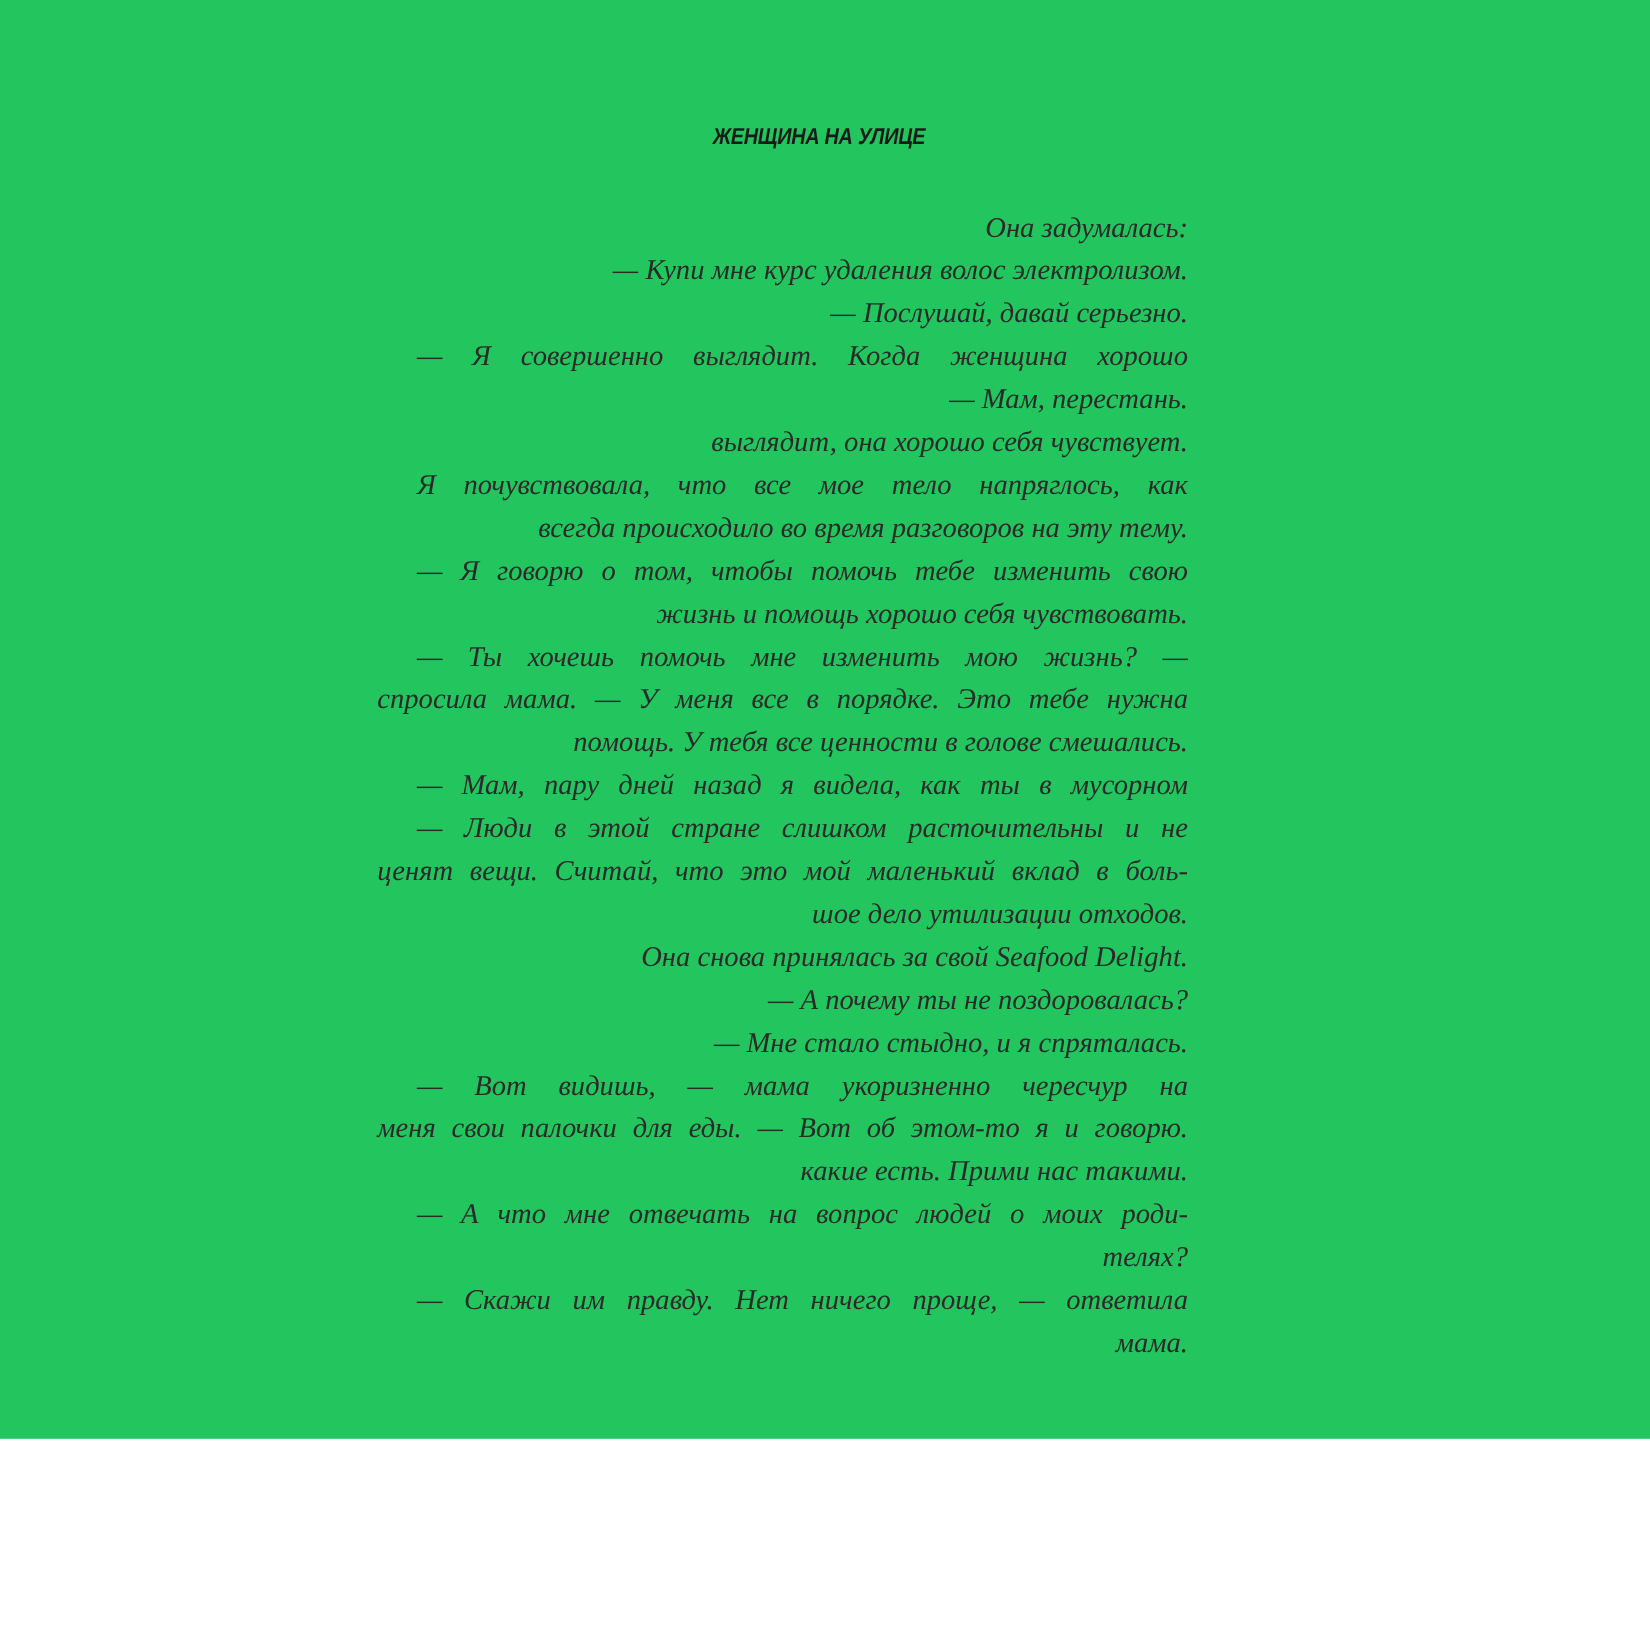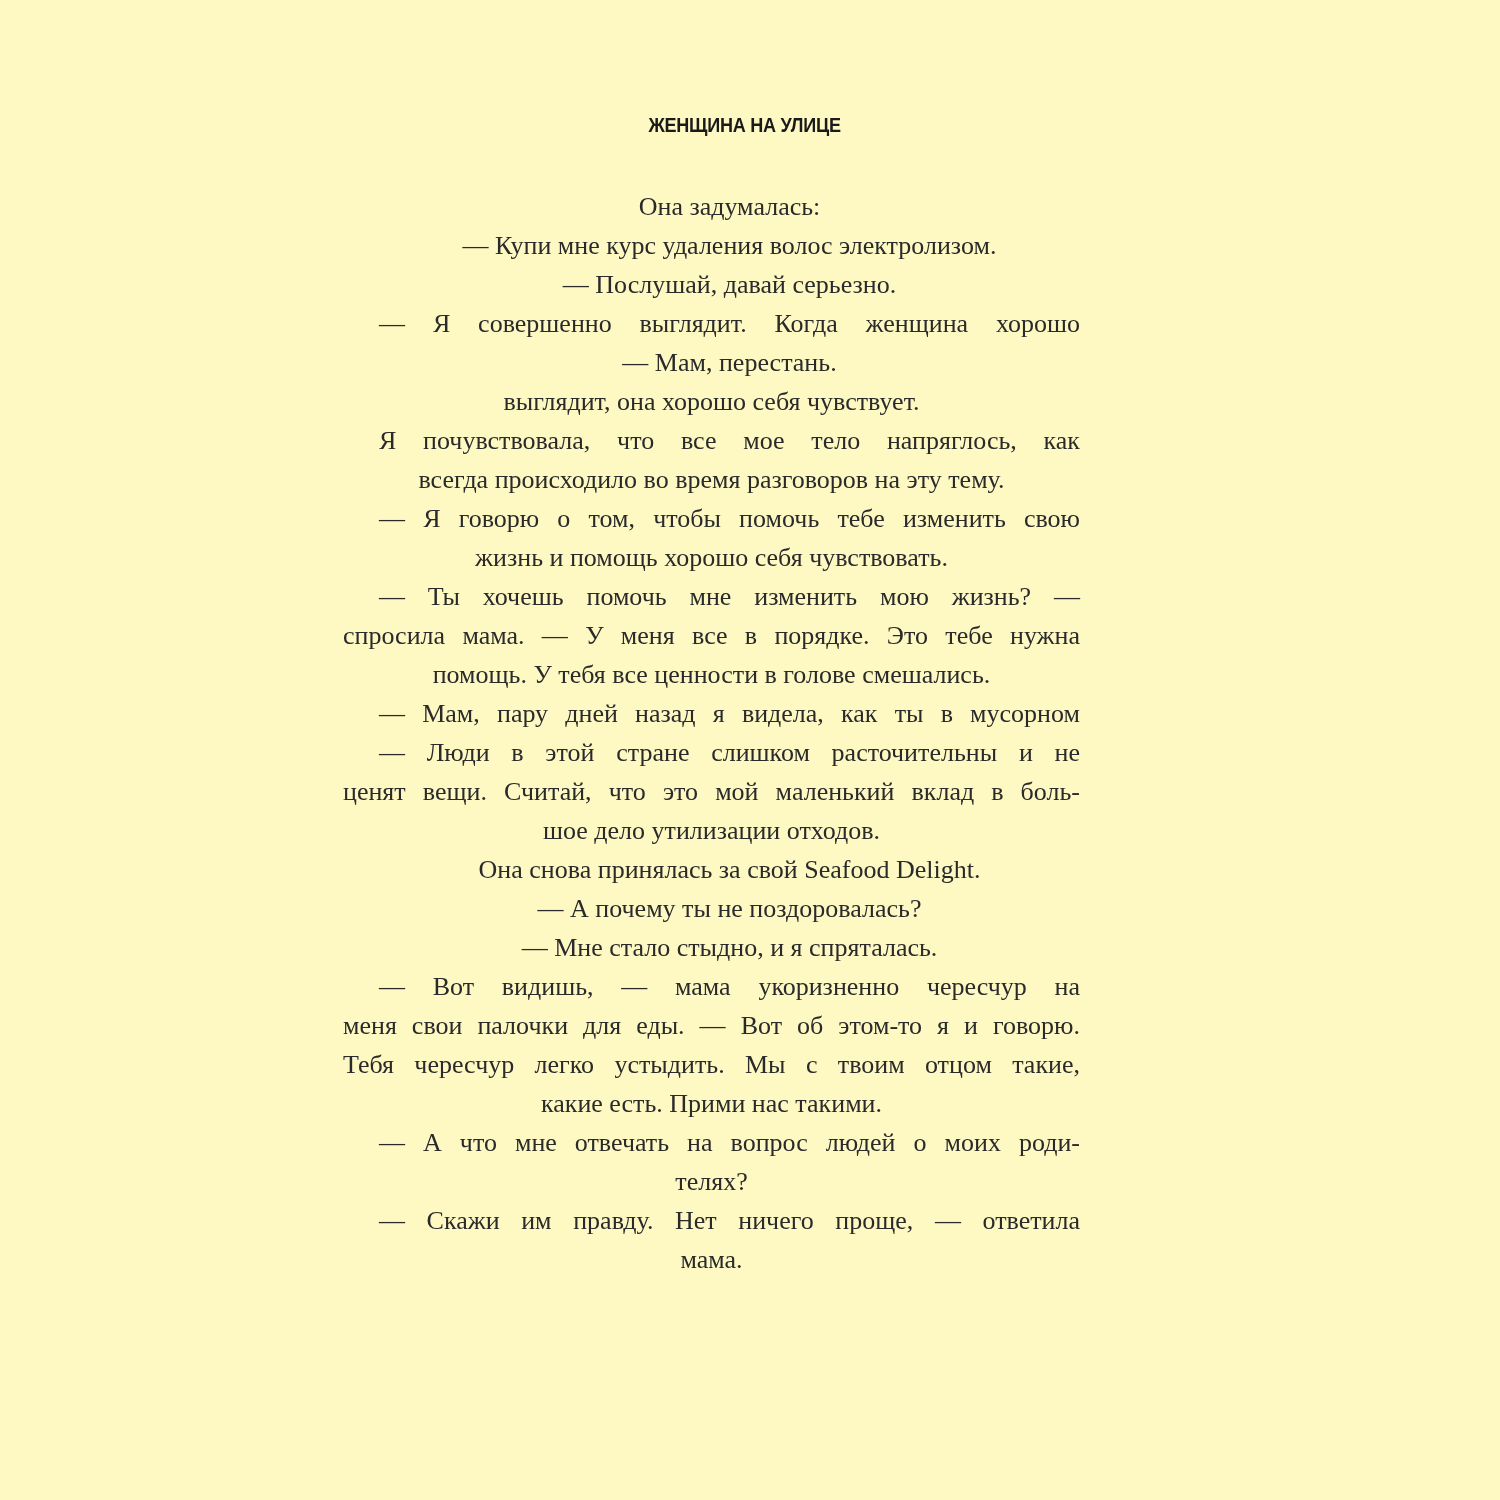--- a/index.html
+++ b/index.html
@@ -11,22 +11,23 @@
       width: 1500px;
       height: 1500px;
       position: relative;
       overflow: hidden;
     }
     .page {
       position: absolute;
       left: 0;
       top: 0;
       width: 1500px;
-      height: 1500px;
-      background: #fef9c3;
+      height: 1308px;
+      background: #22c55e;
+      font-style: italic;
     }
     .running-head {
       position: absolute;
       left: 0;
       width: 1500px;
       top: 113px;
       text-align: center;
       font-family: "Liberation Sans", sans-serif;
       font-weight: bold;
       font-size: 21px;
@@ -51,21 +52,21 @@
       overflow: visible;
     }
     .line.indent {
       padding-left: 36px;
     }
     .line.justify {
       text-align: justify;
       text-align-last: justify;
     }
     .line.left {
-      text-align: center;
+      text-align: right;
     }
   </style>
 </head>
 <body>
 
 <div class="page">
   <div class="running-head">ЖЕНЩИНА НА УЛИЦЕ</div>
 
   <div class="body-text" id="body-text">
     <div class="line indent left">Она задумалась:</div>
@@ -83,20 +84,19 @@
     <div class="line left">помощь. У тебя все ценности в голове смешались.</div>
     <div class="line indent justify">— Мам, пару дней назад я видела, как ты в мусорном</div>
     <div class="line indent justify">— Люди в этой стране слишком расточительны и не</div>
     <div class="line justify">ценят вещи. Считай, что это мой маленький вклад в боль-</div>
     <div class="line left">шое дело утилизации отходов.</div>
     <div class="line indent left">Она снова принялась за свой Seafood Delight.</div>
     <div class="line indent left">— А почему ты не поздоровалась?</div>
     <div class="line indent left">— Мне стало стыдно, и я спряталась.</div>
     <div class="line indent justify">— Вот видишь, — мама укоризненно чересчур на</div>
     <div class="line justify">меня свои палочки для еды. — Вот об этом-то я и говорю.</div>
-    <div class="line justify">Тебя чересчур легко устыдить. Мы с твоим отцом такие,</div>
     <div class="line left">какие есть. Прими нас такими.</div>
     <div class="line indent justify">— А что мне отвечать на вопрос людей о моих роди-</div>
     <div class="line left">телях?</div>
     <div class="line indent justify">— Скажи им правду. Нет ничего проще, — ответила</div>
     <div class="line left">мама.</div>
   </div>
 </div>
 
 </body></html>

